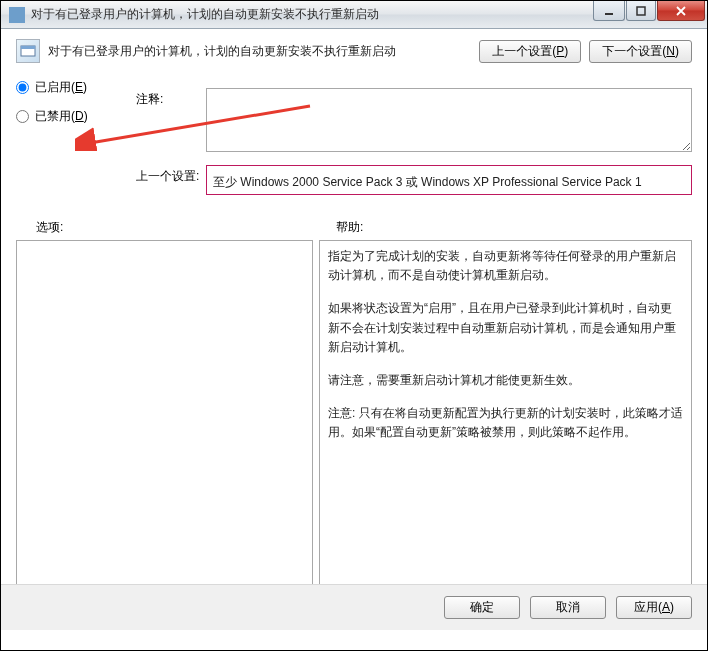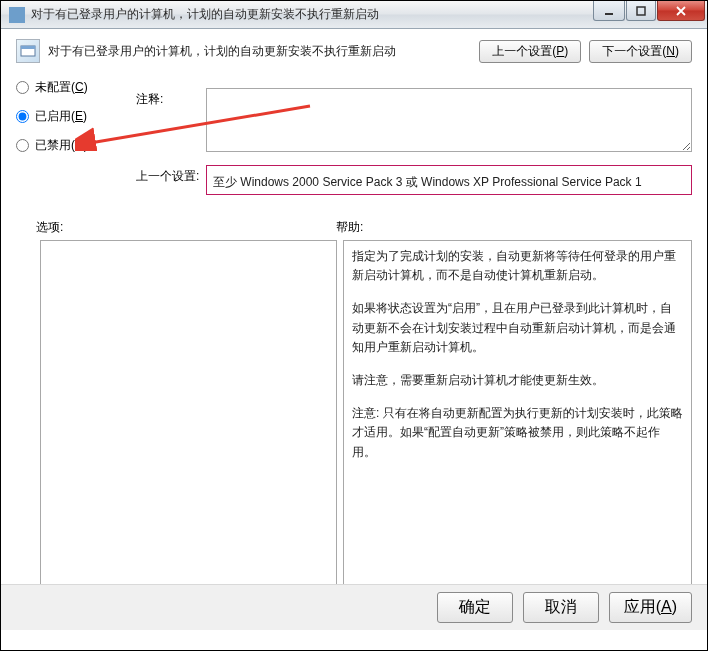--- a/index.html
+++ b/index.html
@@ -141,21 +141,20 @@
     margin-bottom: 4px;
   }
   .mid-labels .lab { color:#000; }
   .mid-labels .lab.options { width: 300px; margin-left: 20px; }
   .mid-labels .lab.help { flex:1; }
 
   .panes {
     display:flex;
     gap: 6px;
     height: 376px;
-    margin-left: 24px;
   }
   .pane {
     border:1px solid #a8a8a8;
     background:#fff;
     overflow:auto;
     position:relative;
   }
   .pane.options { width: 297px; }
   .pane.help { flex:1; padding:6px 8px; }
   .help-text p { margin:0 0 14px 0; line-height:1.6; color:#222; }
@@ -172,26 +171,26 @@
     background: #f0f0f0;
     border-top: 1px solid #d9d9d9;
     display:flex;
     align-items:center;
     justify-content:flex-end;
     gap:10px;
     padding-right: 15px;
   }
   .footer .btn {
     min-width: 76px;
-    height: 31px;
+    height: 23px;
     padding: 0 14px;
     border: 1px solid #8a8a8a;
     background: linear-gradient(to bottom,#fdfdfd,#e6e6e6);
     border-radius: 3px;
-    font-size:16px;
+    font-size:12px;
     cursor:pointer;
   }
   .footer .btn .u { text-decoration: underline; }
 
   
   .pane.help::-webkit-scrollbar { width:16px; }
   .pane.help::-webkit-scrollbar-track { background:#f1f1f1; border-left:1px solid #ccc;}
   .pane.help::-webkit-scrollbar-thumb { background:#c6c6c6; border:1px solid #9a9a9a;}
 </style>
 </head>
@@ -232,26 +231,20 @@
     <button class="nav-btn">
       <span>上一个设置</span>(<span class="u">P</span>)
     </button>
     <button class="nav-btn">
       <span>下一个设置</span>(<span class="u">N</span>)
     </button>
   </div>
 
   <div class="top-grid">
     <div class="radio-col">
-      <div class="radio-row">
-        <input type="radio" name="state" id="r1" style="">
-        <label for="r1">
-          <span>未配置</span>(<span class="u">C</span>)
-        </label>
-      </div>
       <div class="radio-row">
         <input type="radio" name="state" id="r2" checked="" style="">
         <label for="r2">
           <span>已启用</span>(<span class="u">E</span>)
         </label>
       </div>
       <div class="radio-row">
         <input type="radio" name="state" id="r3" style="">
         <label for="r3">
           <span>已禁用</span>(<span class="u">D</span>)

